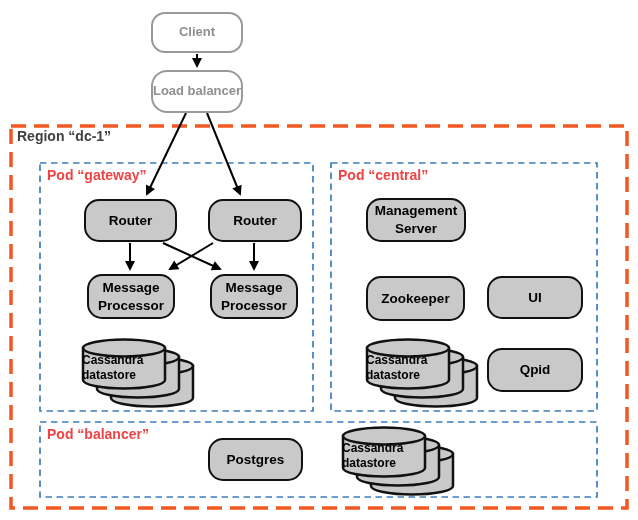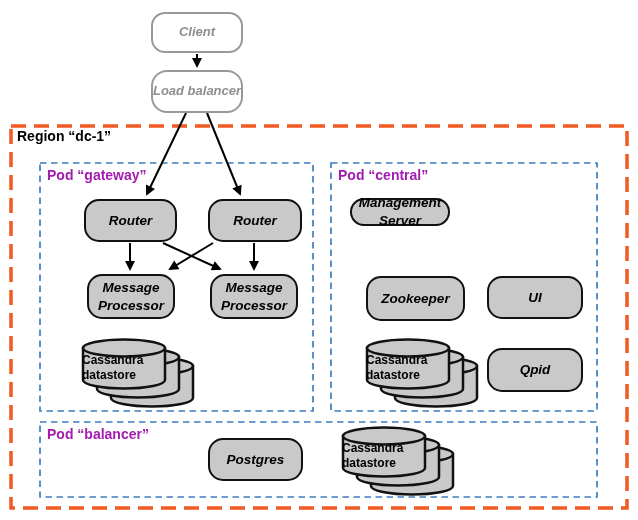--- a/index.html
+++ b/index.html
@@ -5,38 +5,38 @@
   html,body{margin:0;padding:0;background:#ffffff;}
   .canvas{
     position:relative;width:638px;height:520px;background:#ffffff;
     font-family:"Liberation Sans","DejaVu Sans",sans-serif;overflow:hidden;
   }
   svg.underlay{position:absolute;left:0;top:0;}
   .node{
     position:absolute;background:#c9c9c9;border:2.5px solid #111111;border-radius:15px;
     display:flex;align-items:center;justify-content:center;text-align:center;
     font-weight:bold;font-size:13.5px;color:#000;line-height:1.3;white-space:nowrap;
-    box-sizing:border-box;padding:1px 2px;font-style:italic;
+    box-sizing:border-box;padding:1px 2px;
   }
   .node.wrap{white-space:normal;}
   .node.ext{background:#ffffff;border-color:#999999;color:#8f8f8f;border-radius:14px;font-size:13px;}
-  .zone-label{position:absolute;font-weight:bold;font-size:14px;color:#a21caf;white-space:nowrap;}
-  .zone-label.region{color:#000000;}
+  .zone-label{position:absolute;font-weight:bold;font-size:14px;color:#ef4444;white-space:nowrap;}
+  .zone-label.region{color:#404040;}
   .cyl-text{
     position:absolute;width:85px;height:34px;display:flex;align-items:center;justify-content:center;
     text-align:left;font-weight:bold;font-size:12px;line-height:1.25;color:#000;white-space:normal;
   }
   
   #node-client{left:151px;top:12px;width:92px;height:41px;}
   #node-lb{left:151px;top:70px;width:92px;height:43px;border-radius:16px;}
   #node-router1{left:84px;top:199px;width:93px;height:43px;}
   #node-router2{left:208px;top:199px;width:94px;height:43px;}
   #node-mp1{left:87px;top:274px;width:88px;height:45px;}
   #node-mp2{left:210px;top:274px;width:88px;height:45px;}
-  #node-mgmt{left:350px;top:198px;width:100px;height:28px;}
+  #node-mgmt{left:366px;top:198px;width:100px;height:44px;}
   #node-ldap{left:487px;top:198px;width:96px;height:45px;}
   #node-zk{left:366px;top:276px;width:99px;height:45px;}
   #node-ui{left:487px;top:276px;width:96px;height:43px;}
   #node-qpid{left:487px;top:348px;width:96px;height:44px;}
   #node-postgres{left:208px;top:438px;width:95px;height:43px;}
   
   #region-label{left:17px;top:128px;}
   #label-gateway{left:47px;top:167px;}
   #label-central{left:338px;top:167px;}
   #label-analytics{left:47px;top:426px;}

